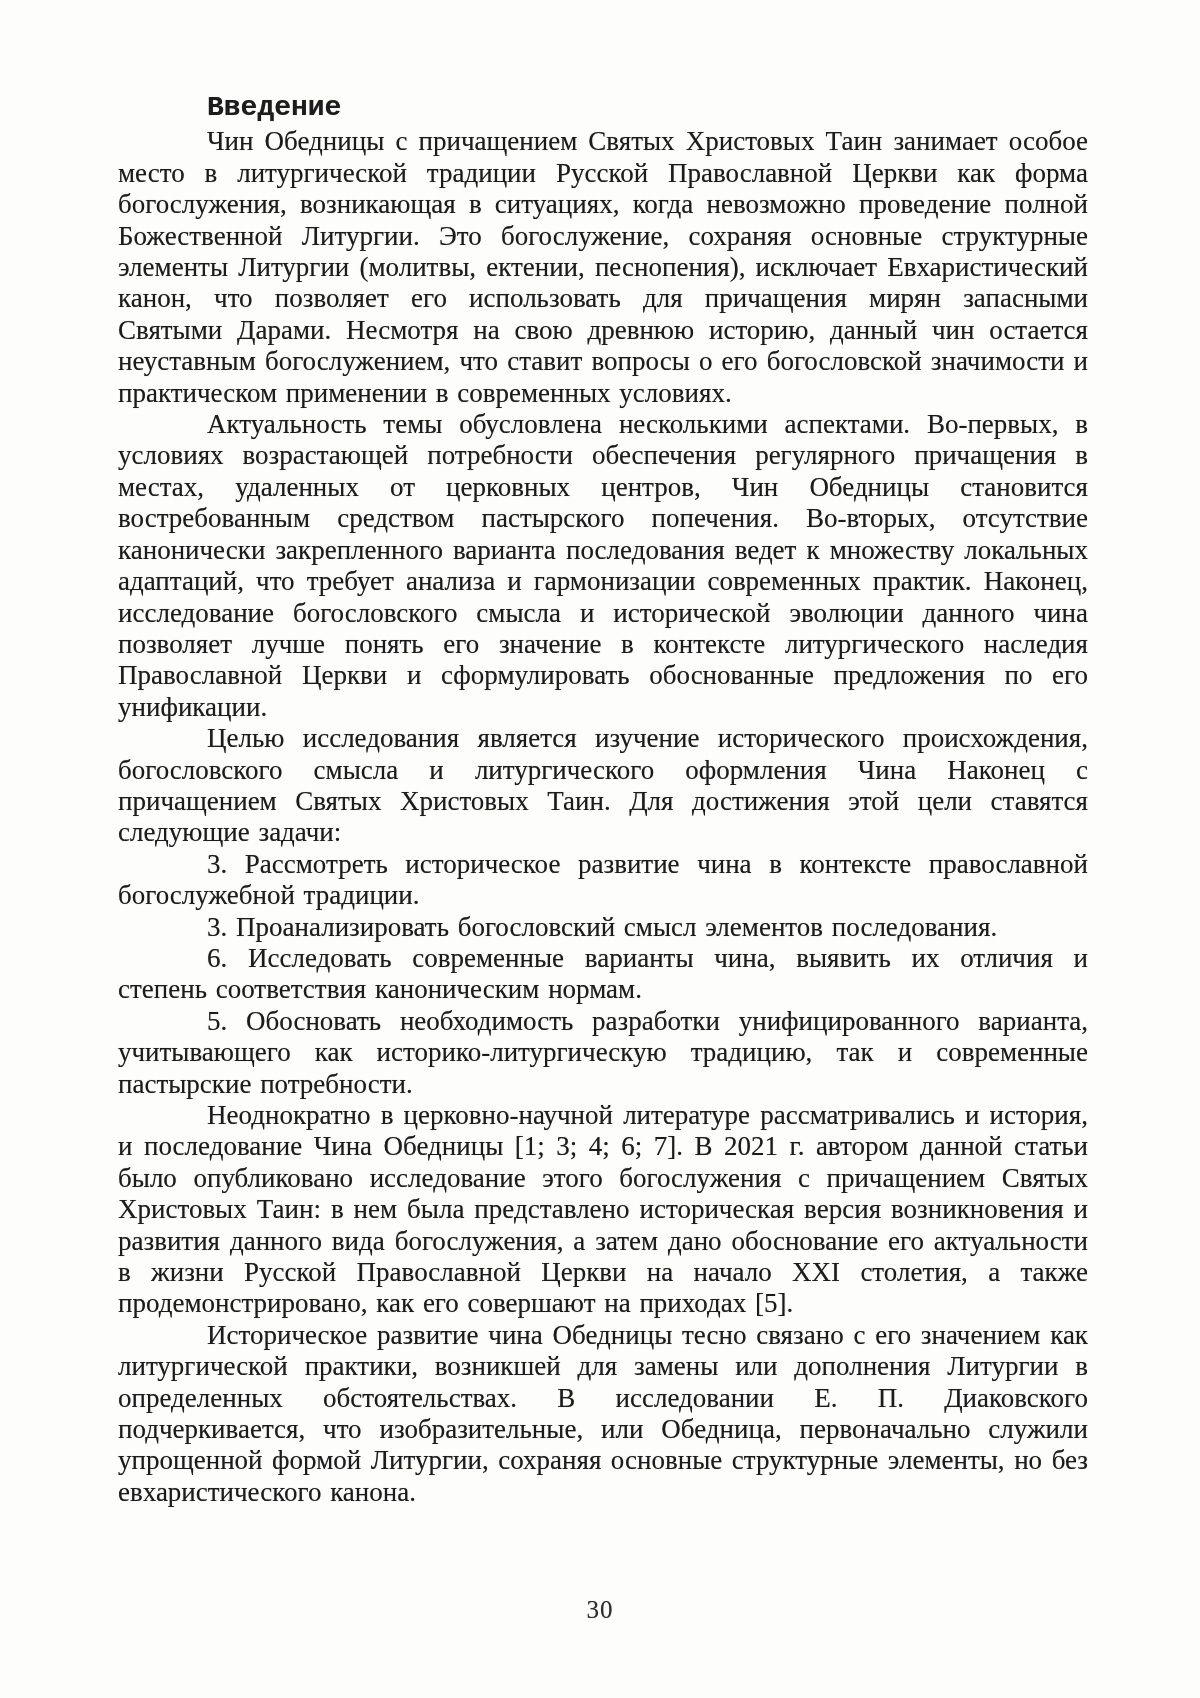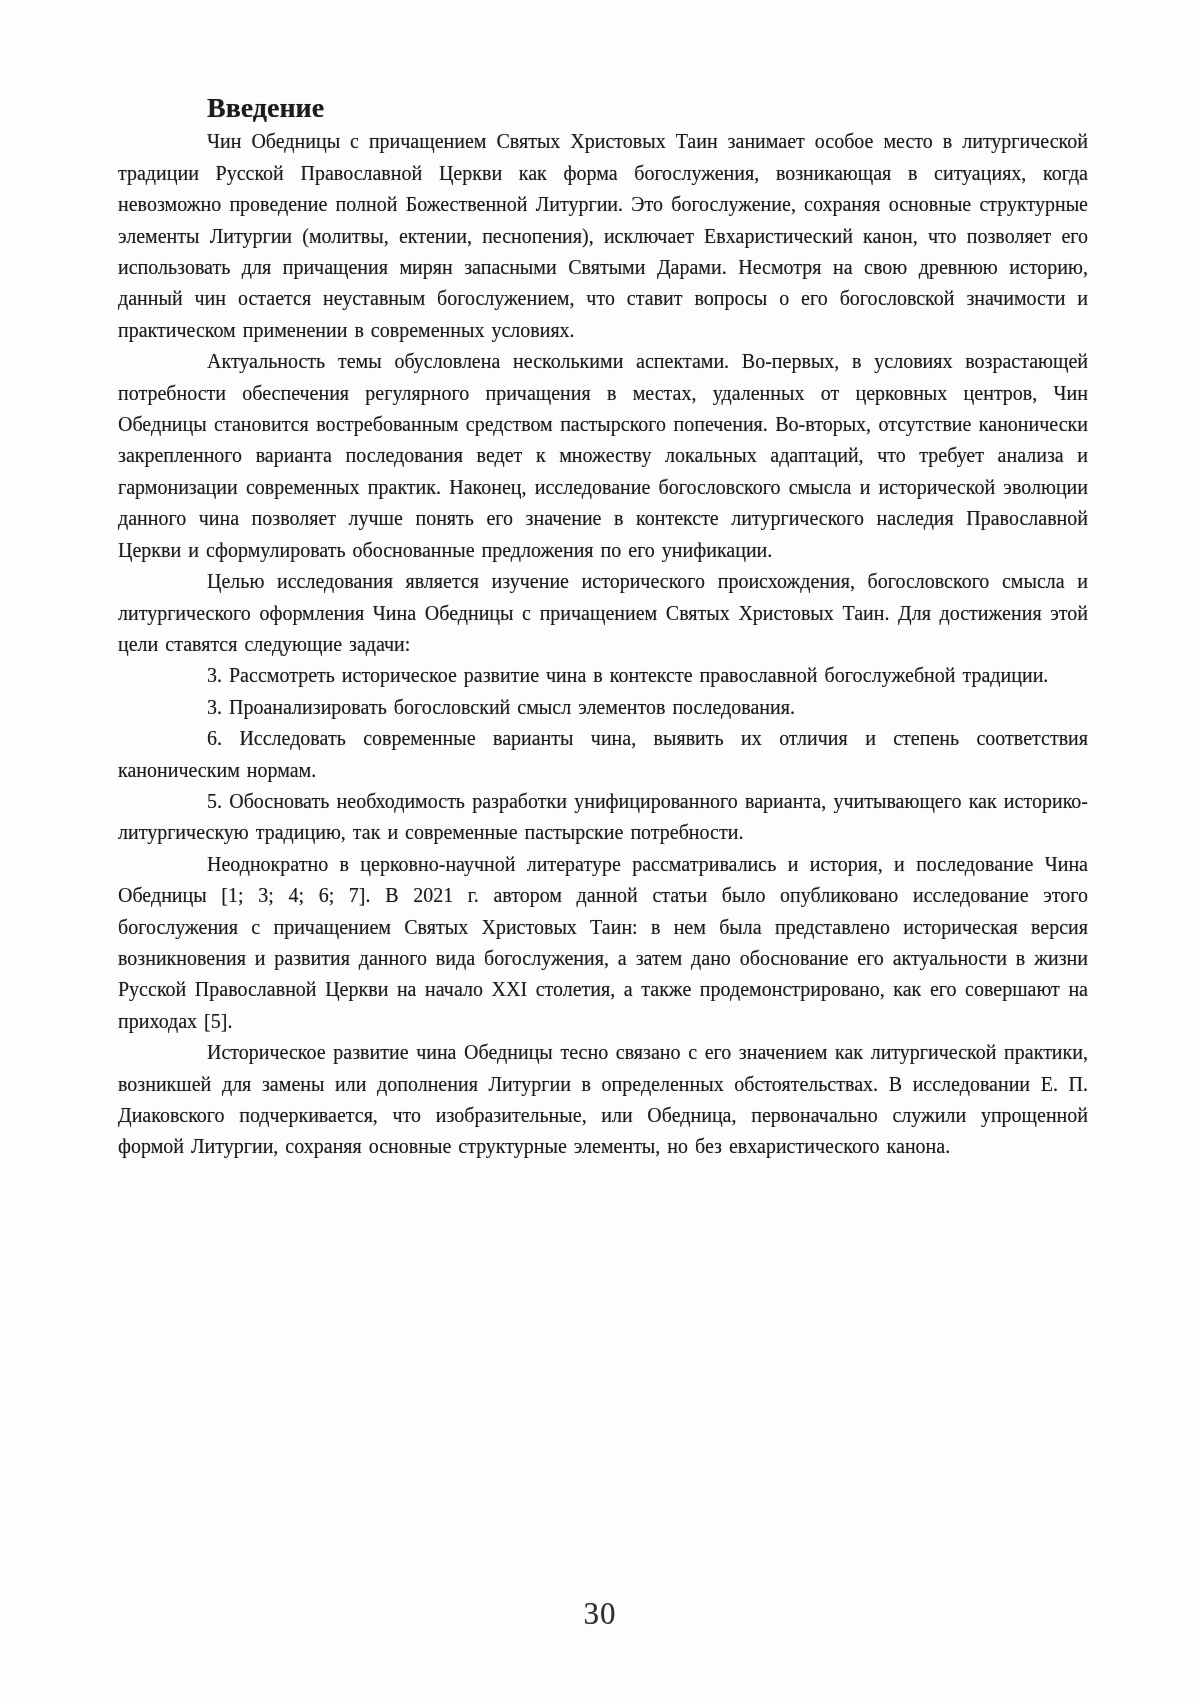--- a/index.html
+++ b/index.html
@@ -26,53 +26,54 @@
     right: 112px;
     top: 92px;
   }
   .heading {
     font-size: 28px;
     font-weight: bold;
     line-height: 31.4px;
     text-indent: 89px;
     margin: 0 0 3px 0;
     text-shadow: 0 0 0.7px rgba(35,35,35,0.55);
+    font-family: Liberation Mono, monospace;
   }
   .para {
-    font-size: 20px;
+    font-size: 27px;
     line-height: 31.4px;
     text-align: justify;
     text-align-last: left;
     text-indent: 89px;
     margin: 0;
     word-spacing: 2px;
     text-shadow: 0 0 0.7px rgba(35,35,35,0.5);
   }
   .footer {
     position: absolute;
     left: 0;
     right: 0;
     top: 1596px;
     text-align: center;
-    font-size: 31px;
+    font-size: 25px;
     letter-spacing: 1px;
     color: #2e2e2e;
     text-shadow: 0 0 0.8px rgba(60,60,60,0.5);
   }
 </style>
 </head>
 <body>
 
 <div class="page">
   <div class="content">
     <h1 class="heading">Введение</h1>
     <div>
         <p class="para">Чин Обедницы с причащением Святых Христовых Таин занимает особое место в литургической традиции Русской Православной Церкви как форма богослужения, возникающая в ситуациях, когда невозможно проведение полной Божественной Литургии. Это богослужение, сохраняя основные структурные элементы Литургии (молитвы, ектении, песнопения), исключает Евхаристический канон, что позволяет его использовать для причащения мирян запасными Святыми Дарами. Несмотря на свою древнюю историю, данный чин остается неуставным богослужением, что ставит вопросы о его богословской значимости и практическом применении в современных условиях.</p>
         <p class="para">Актуальность темы обусловлена несколькими аспектами. Во-первых, в условиях возрастающей потребности обеспечения регулярного причащения в местах, удаленных от церковных центров, Чин Обедницы становится востребованным средством пастырского попечения. Во-вторых, отсутствие канонически закрепленного варианта последования ведет к множеству локальных адаптаций, что требует анализа и гармонизации современных практик. Наконец, исследование богословского смысла и исторической эволюции данного чина позволяет лучше понять его значение в контексте литургического наследия Православной Церкви и сформулировать обоснованные предложения по его унификации.</p>
-        <p class="para">Целью исследования является изучение исторического происхождения, богословского смысла и литургического оформления Чина Обедницы с причащением Святых Христовых Таин. Для достижения этой цели ставятся следующие задачи:</p>
+        <p class="para">Целью исследования является изучение исторического происхождения, богословского смысла и литургического оформления Чина Наконец с причащением Святых Христовых Таин. Для достижения этой цели ставятся следующие задачи:</p>
         <p class="para">3. Рассмотреть историческое развитие чина в контексте православной богослужебной традиции.</p>
         <p class="para">3. Проанализировать богословский смысл элементов последования.</p>
         <p class="para">6. Исследовать современные варианты чина, выявить их отличия и степень соответствия каноническим нормам.</p>
         <p class="para">5. Обосновать необходимость разработки унифицированного варианта, учитывающего как историко-литургическую традицию, так и современные пастырские потребности.</p>
         <p class="para">Неоднократно в церковно-научной литературе рассматривались и история, и последование Чина Обедницы [1; 3; 4; 6; 7]. В 2021 г. автором данной статьи было опубликовано исследование этого богослужения с причащением Святых Христовых Таин: в нем была представлено историческая версия возникновения и развития данного вида богослужения, а затем дано обоснование его актуальности в жизни Русской Православной Церкви на начало XXI столетия, а также продемонстрировано, как его совершают на приходах [5].</p>
         <p class="para">Историческое развитие чина Обедницы тесно связано с его значением как литургической практики, возникшей для замены или дополнения Литургии в определенных обстоятельствах. В исследовании Е. П. Диаковского подчеркивается, что изобразительные, или Обедница, первоначально служили упрощенной формой Литургии, сохраняя основные структурные элементы, но без евхаристического канона.</p>
       </div>
   </div>
   <div class="footer">30</div>
 </div>

